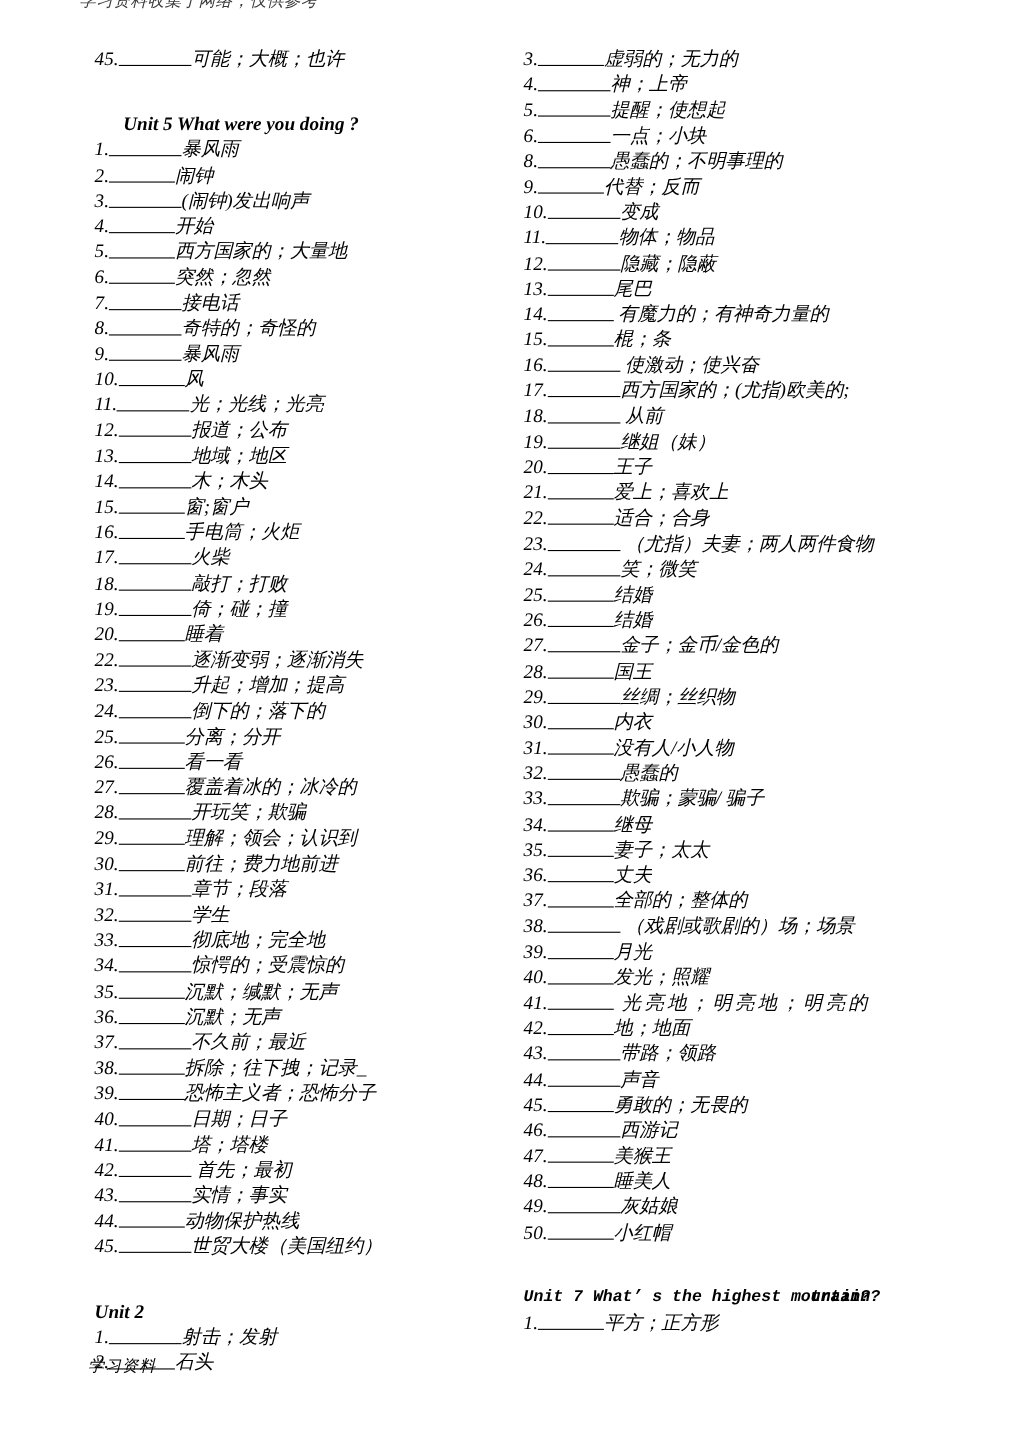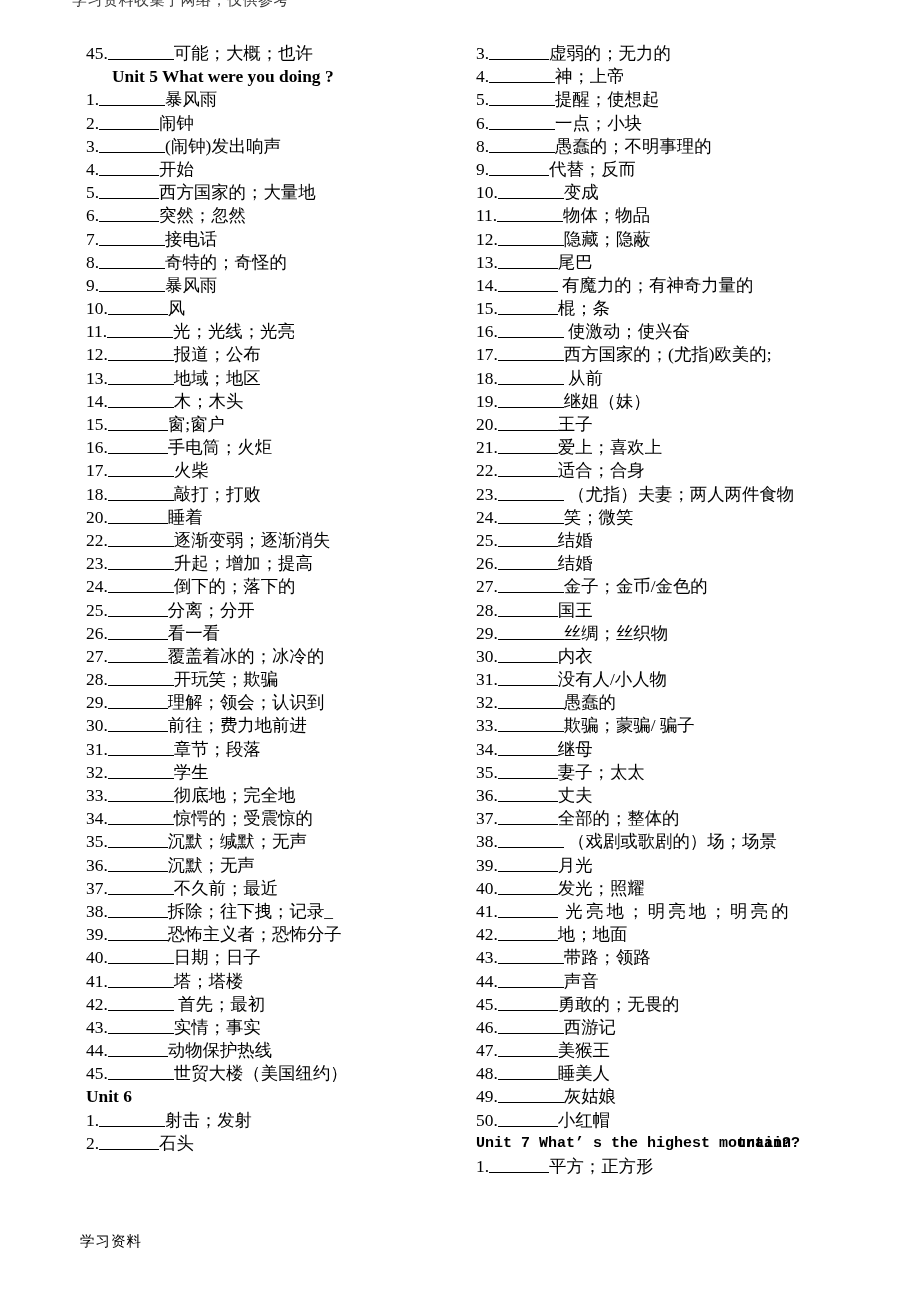--- a/index.html
+++ b/index.html
@@ -30,20 +30,21 @@
     white-space: nowrap;
   }
 
   
   .page {
     position: absolute;
     top: 0;
     left: 0;
     width: 796px;
     height: 1302px;
+    font-style: italic;
   }
   .col {
     position: absolute;
     top: 42px;
   }
   .col-left  { left: 86px;  width: 370px; }
   .col-right { left: 476px; width: 420px; }
 
   .line {
     font-size: 17.4px;
@@ -69,20 +70,21 @@
   }
   .meaning.spread { letter-spacing: 3.2px; }
 
   
   .heading {
     font-size: 17.4px;
     line-height: 23.2px;
     font-weight: bold;
     white-space: nowrap;
     height: 23.2px;
+    margin-top: 36px;
   }
   .heading-indent { padding-left: 26px; }
   .heading-mono {
     font-family: "Liberation Mono", "DejaVu Sans Mono", monospace;
     font-size: 15px;
     font-weight: bold;
     letter-spacing: 0px;
   }
   .overlap-wrap {
     position: relative;
@@ -130,20 +132,21 @@
       <div class="line"><span class="num">9.</span><span class="blank b-long"></span><span class="meaning">暴风雨</span></div>
       <div class="line"><span class="num">10.</span><span class="blank b-med"></span><span class="meaning">风</span></div>
       <div class="line"><span class="num">11.</span><span class="blank b-long"></span><span class="meaning">光；光线；光亮</span></div>
       <div class="line"><span class="num">12.</span><span class="blank b-long"></span><span class="meaning">报道；公布</span></div>
       <div class="line"><span class="num">13.</span><span class="blank b-long"></span><span class="meaning">地域；地区</span></div>
       <div class="line"><span class="num">14.</span><span class="blank b-long"></span><span class="meaning">木；木头</span></div>
       <div class="line"><span class="num">15.</span><span class="blank b-med"></span><span class="meaning">窗;窗户</span></div>
       <div class="line"><span class="num">16.</span><span class="blank b-med"></span><span class="meaning">手电筒；火炬</span></div>
       <div class="line"><span class="num">17.</span><span class="blank b-long"></span><span class="meaning">火柴</span></div>
       <div class="line"><span class="num">18.</span><span class="blank b-long"></span><span class="meaning">敲打；打败</span></div>
+      <div class="line"><span class="num">19.</span><span class="blank b-long"></span><span class="meaning">倚；碰；撞</span></div>
       <div class="line"><span class="num">20.</span><span class="blank b-med"></span><span class="meaning">睡着</span></div>
       <div class="line"><span class="num">22.</span><span class="blank b-long"></span><span class="meaning">逐渐变弱；逐渐消失</span></div>
       <div class="line"><span class="num">23.</span><span class="blank b-long"></span><span class="meaning">升起；增加；提高</span></div>
       <div class="line"><span class="num">24.</span><span class="blank b-long"></span><span class="meaning">倒下的；落下的</span></div>
       <div class="line"><span class="num">25.</span><span class="blank b-med"></span><span class="meaning">分离；分开</span></div>
       <div class="line"><span class="num">26.</span><span class="blank b-med"></span><span class="meaning">看一看</span></div>
       <div class="line"><span class="num">27.</span><span class="blank b-med"></span><span class="meaning">覆盖着冰的；冰冷的</span></div>
       <div class="line"><span class="num">28.</span><span class="blank b-long"></span><span class="meaning">开玩笑；欺骗</span></div>
       <div class="line"><span class="num">29.</span><span class="blank b-med"></span><span class="meaning">理解；领会；认识到</span></div>
       <div class="line"><span class="num">30.</span><span class="blank b-med"></span><span class="meaning">前往；费力地前进</span></div>
@@ -155,21 +158,21 @@
       <div class="line"><span class="num">36.</span><span class="blank b-med"></span><span class="meaning">沉默；无声</span></div>
       <div class="line"><span class="num">37.</span><span class="blank b-long"></span><span class="meaning">不久前；最近</span></div>
       <div class="line"><span class="num">38.</span><span class="blank b-med"></span><span class="meaning">拆除；往下拽；记录_</span></div>
       <div class="line"><span class="num">39.</span><span class="blank b-med"></span><span class="meaning">恐怖主义者；恐怖分子</span></div>
       <div class="line"><span class="num">40.</span><span class="blank b-long"></span><span class="meaning">日期；日子</span></div>
       <div class="line"><span class="num">41.</span><span class="blank b-long"></span><span class="meaning">塔；塔楼</span></div>
       <div class="line"><span class="num">42.</span><span class="blank b-long"></span><span class="meaning"> 首先；最初</span></div>
       <div class="line"><span class="num">43.</span><span class="blank b-long"></span><span class="meaning">实情；事实</span></div>
       <div class="line"><span class="num">44.</span><span class="blank b-med"></span><span class="meaning">动物保护热线</span></div>
       <div class="line"><span class="num">45.</span><span class="blank b-long"></span><span class="meaning">世贸大楼（美国纽约）</span></div>
-      <div class="heading">Unit 6</div>
+      <div class="heading">Unit 2</div>
       <div class="line"><span class="num">1.</span><span class="blank b-long"></span><span class="meaning">射击；发射</span></div>
       <div class="line"><span class="num">2.</span><span class="blank b-med"></span><span class="meaning">石头</span></div>
     </div>
   <div class="col col-right" id="col-right">
       <div class="line"><span class="num">3.</span><span class="blank b-med"></span><span class="meaning">虚弱的；无力的</span></div>
       <div class="line"><span class="num">4.</span><span class="blank b-long"></span><span class="meaning">神；上帝</span></div>
       <div class="line"><span class="num">5.</span><span class="blank b-long"></span><span class="meaning">提醒；使想起</span></div>
       <div class="line"><span class="num">6.</span><span class="blank b-long"></span><span class="meaning">一点；小块</span></div>
       <div class="line"><span class="num">8.</span><span class="blank b-long"></span><span class="meaning">愚蠢的；不明事理的</span></div>
       <div class="line"><span class="num">9.</span><span class="blank b-med"></span><span class="meaning">代替；反而</span></div>

